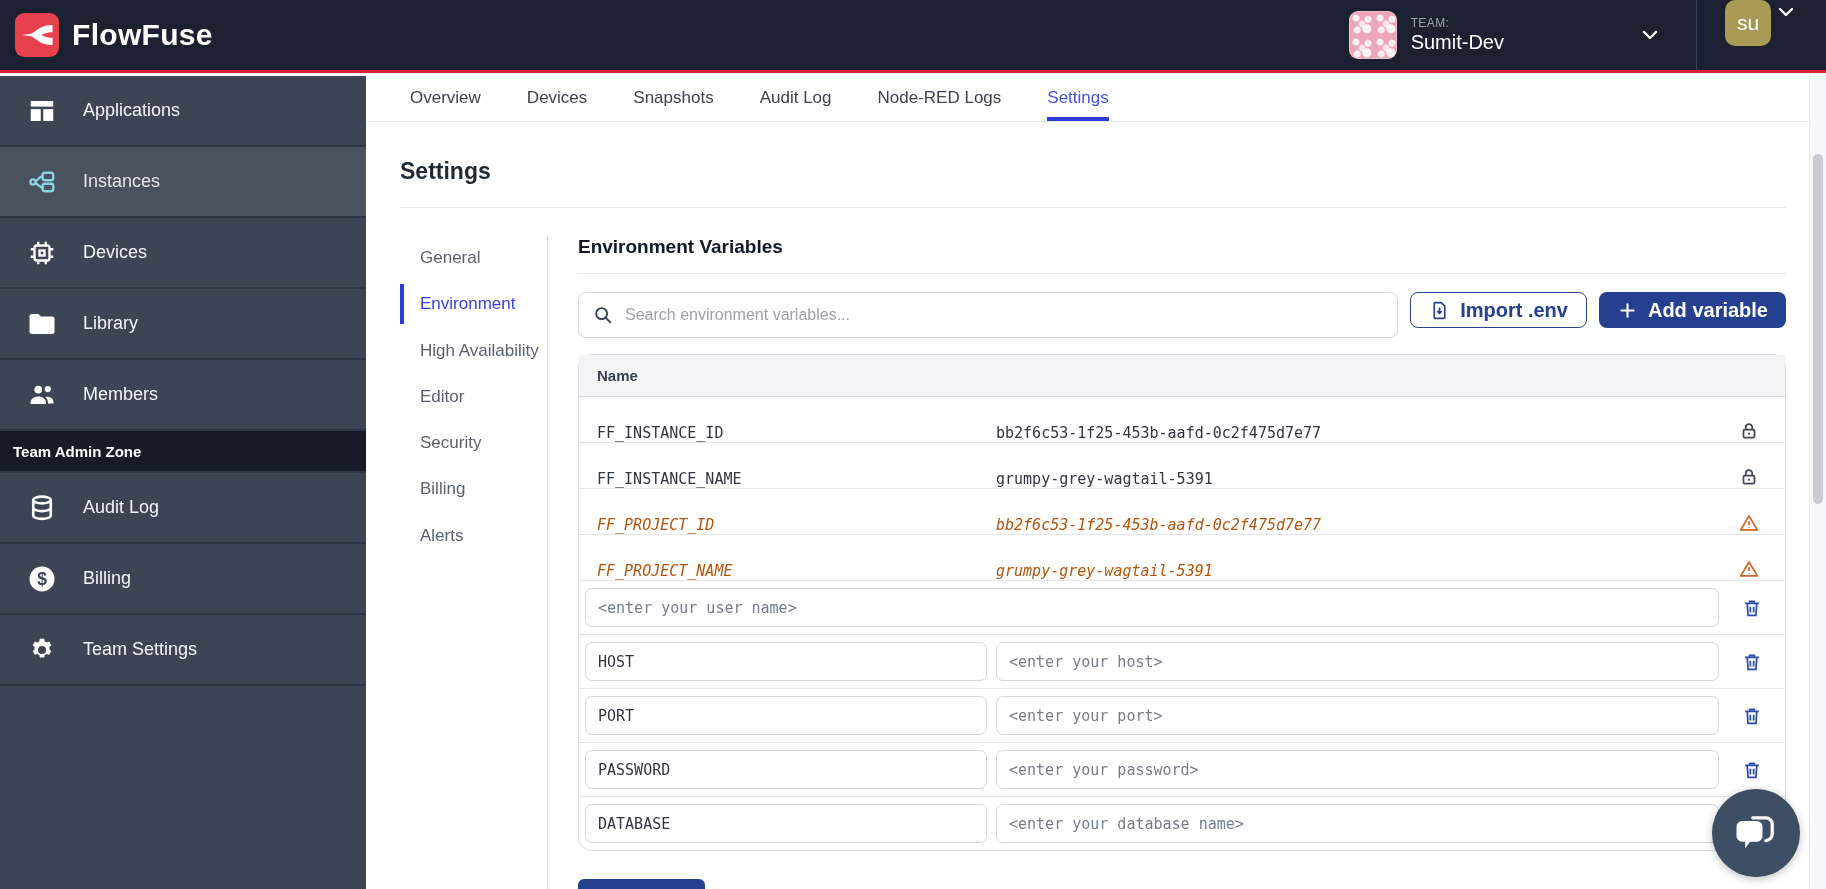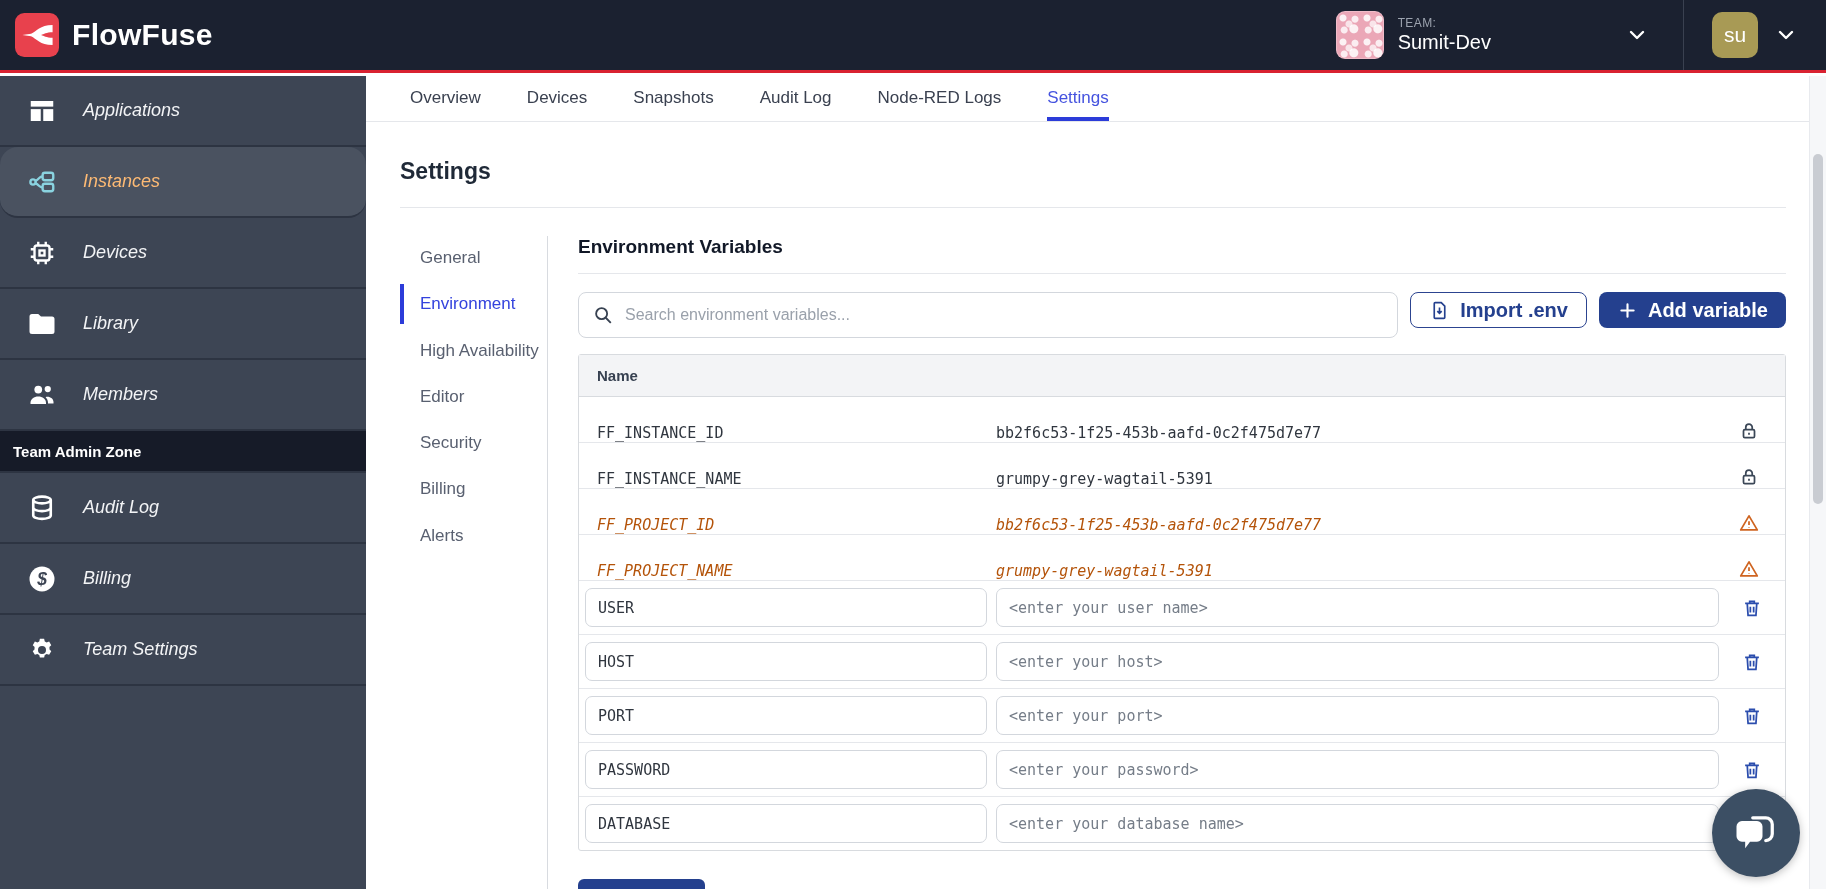--- a/index.html
+++ b/index.html
@@ -30,38 +30,38 @@
       radial-gradient(circle at 70% 70%, rgba(255,255,255,.85) 4px, transparent 5px),
       radial-gradient(circle at 50% 50%, rgba(255,255,255,.7) 3px, transparent 4px);
     background-size:24px 24px;
     border:1px solid rgba(255,255,255,.25);
   }
   .team-text { display:flex; flex-direction:column; line-height:1.2; }
   .team-label { font-size:12px; color:#9ca3af; letter-spacing:.4px; }
   .team-name { font-size:20px; color:#fff; }
   .chev { color:#fff; width:24px; height:24px; margin-left:120px; }
   .header-divider { width:1px; height:100%; background:#3a4150; }
-  .user-area { display:flex; align-items:center; gap:16px; padding:0 28px; height:100%; cursor:pointer; }
+  .user-area { display:flex; gap:3px; padding:0 28px; height:100%; cursor:pointer; }
   .user-avatar {
     width:46px; height:46px; border-radius:10px; background:#a89a55;
     color:#fff; font-size:21px; display:flex; align-items:center; justify-content:center;
   }
   .chev2 { color:#fff; width:24px; height:24px; }
 
   
   .sidebar {
     position:absolute; top:76px; left:0; width:366px; bottom:0;
     background:#3d4554; z-index:20;
   }
   .side-item {
     height:71px; display:flex; align-items:center; gap:26px; padding-left:27px;
-    color:#f3f4f6; font-size:18px; border-bottom:2px solid #2d3442; cursor:pointer;font-style:italic;
+    color:#f3f4f6; font-size:18px; border-bottom:2px solid #2d3442; cursor:pointer;
   }
   .side-item .side-icon { width:30px; height:30px; color:#fff; flex:none; }
-  .side-item.active { background:#4a5260; color:#fdba74;border-radius:18px; }
+  .side-item.active { background:#4a5260; color:#e5e5e5; }
   .side-item.active .side-icon { color:#8ad3e0; }
   .side-section {
     height:42px; display:flex; align-items:center; padding-left:13px;
     background:#161b28; color:#fff; font-size:15px; font-weight:700;
     border-bottom:2px solid #2d3442;
   }
 
   
   .main { position:absolute; top:76px; left:366px; right:0; bottom:0; background:#fff; }
   .tabbar {
@@ -103,21 +103,21 @@
   }
   .searchbox input::placeholder { color:#9aa1ab; }
   .btn { height:36px; border-radius:8px; display:flex; align-items:center; gap:10px;
     font-size:20px; font-weight:700; padding:0 18px; cursor:pointer;
     font-family:"Liberation Sans", sans-serif; }
   .btn-outline { background:#fff; border:1.5px solid #2c4490; color:#24408e; }
   .btn-fill { background:#24408e; border:none; color:#fff; }
   .btn .btn-icon { width:21px; height:21px; }
 
   
-  .env-table { border:1px solid #d8dbdf; border-radius:3px; background:#fff; }
+  .env-table { border:1px solid #d8dbdf; border-radius:13px; background:#fff; }
   .t-head {
     display:flex; align-items:center; height:42px; background:#f3f4f6;
     border-bottom:1px solid #d8dbdf; font-size:15px; font-weight:700; color:#374151;
   }
   .cell-name { width:417px; flex:none; padding-left:18px; }
   .cell-value { flex:1; min-width:0; }
   .cell-icon { width:72px; flex:none; display:flex; justify-content:center; }
   .t-row {
     display:flex; align-items:flex-end; height:46px; border-bottom:1px solid #e5e7eb;
     font-family:"DejaVu Sans Mono","Liberation Mono",monospace; font-size:15px; color:#30363f;
@@ -393,21 +393,20 @@
                 <span class="cell-icon">
                   <span class="row-icon warn-c">
                     <svg viewBox="0 0 24 24" fill="none" stroke="currentColor" stroke-width="1.9" stroke-linejoin="round">
                       <path d="M12 4.2 21 19.5H3z"></path>
                       <path d="M12 10.2v4M12 16.6v.6"></path>
                     </svg>
                   </span>
                 </span>
               </div>
               <div class="t-row-edit">
-                <input class="input-name" value="USER" style="">
                 <input class="input-value" placeholder="&lt;enter your user name&gt;" style="">
                 <span class="cell-icon">
                   <span class="row-icon trash-c">
                     <svg viewBox="0 0 24 24" fill="none" stroke="currentColor" stroke-width="1.9">
                       <path d="M4.5 7h15M9.5 7V4.8h5V7M6.8 7l.9 13h8.6l.9-13"></path>
                       <path d="M10.2 10.5v6.5M13.8 10.5v6.5"></path>
                     </svg>
                   </span>
                 </span>
               </div>

